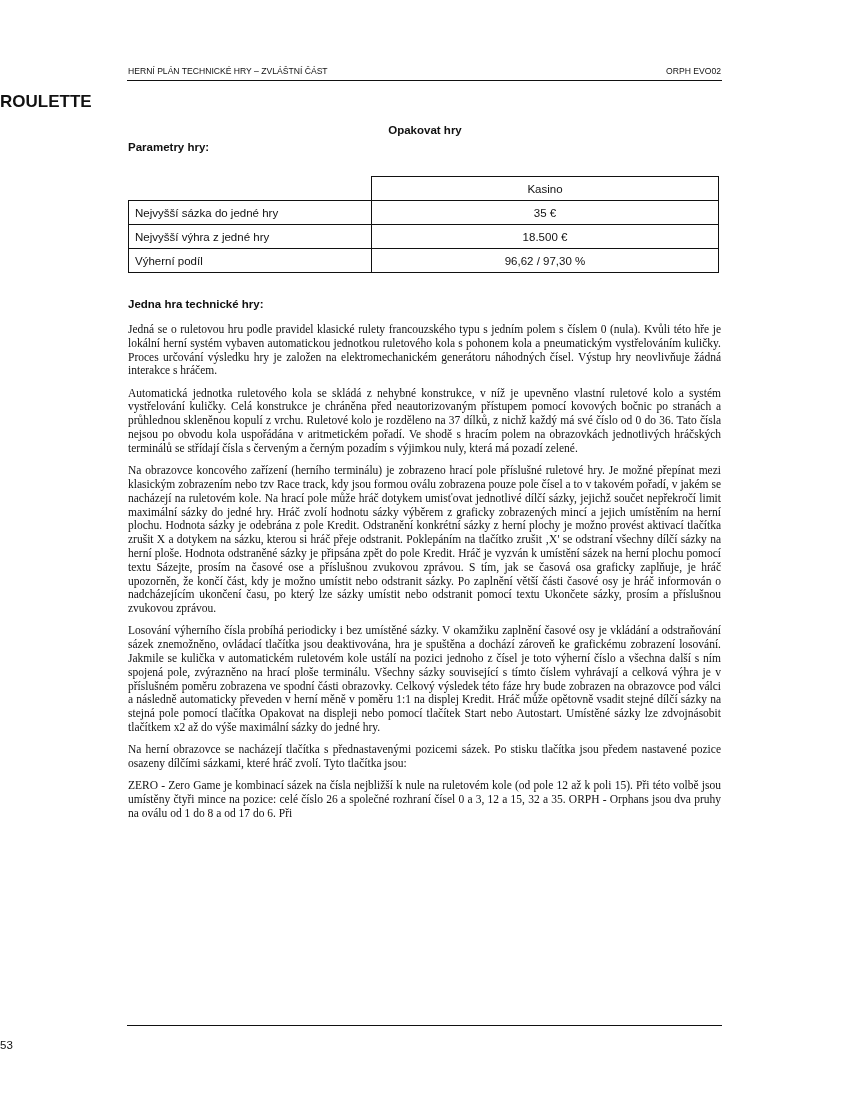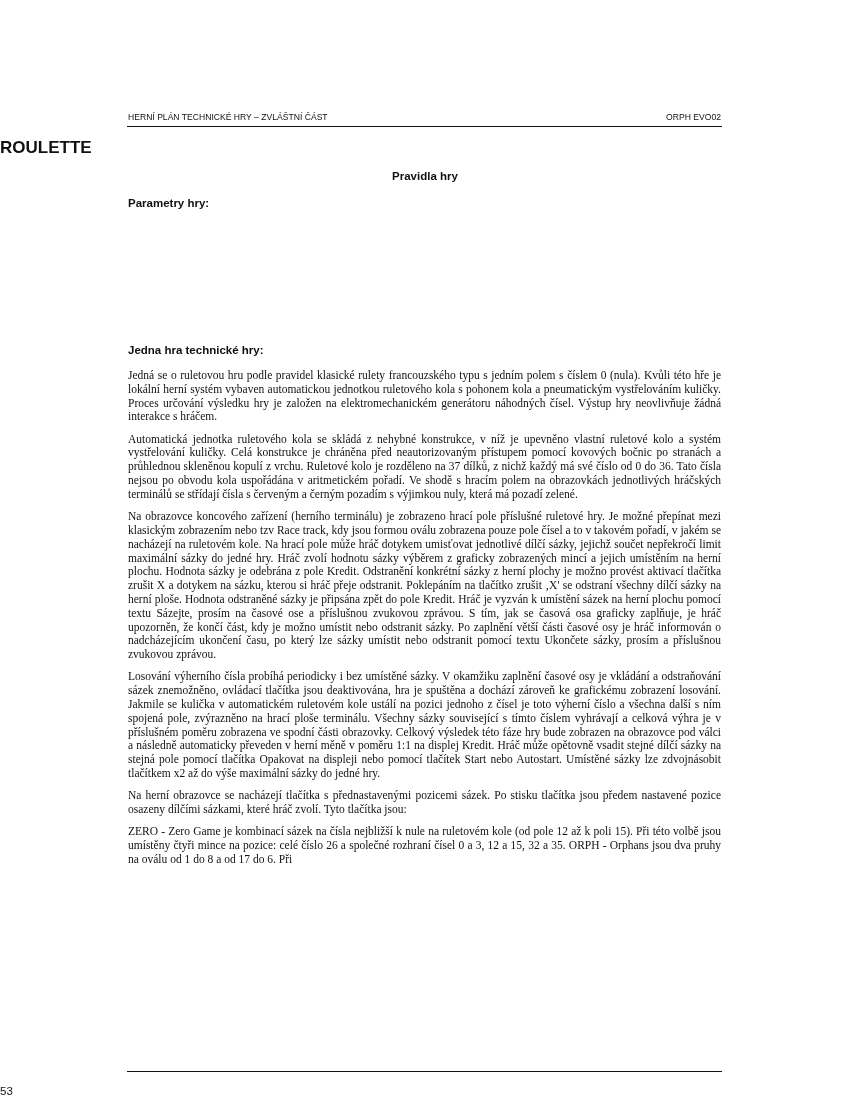--- a/index.html
+++ b/index.html
@@ -1,18 +1,18 @@
 <!DOCTYPE html>
 <html><head>
 <meta charset="utf-8">
 <style>
   html, body { margin: 0; padding: 0; background: #ffffff; }
   body { width: 850px; height: 1100px; position: relative; overflow: hidden;
          font-family: "Liberation Sans", sans-serif; color: #111; }
-  .page { position: absolute; left: 0; top: 0; width: 850px; height: 920px; margin-top: 46px; }
+  .page { position: absolute; left: 0; top: 0; width: 850px; height: 920px; }
   .running-header { position: absolute; left: 128px; top: 63px; width: 593px; height: 16px;
          font-size: 8.6px; display: flex; justify-content: space-between; align-items: center; }
   .header-rule { position: absolute; left: 127px; top: 80px; width: 595px; height: 0;
          border-top: 1.3px solid #111; }
   .title { position: absolute; left: 0; width: 850px; top: 92px; 
          font-weight: bold; font-size: 17px; }
   .subtitle { position: absolute; left: 0; width: 850px; top: 124px; text-align: center;
          font-weight: bold; font-size: 11.5px; }
   .section-heading { position: absolute; left: 128px; font-weight: bold; font-size: 11.5px; }
   .params-table { position: absolute; left: 128px; top: 176px; border-collapse: collapse;
@@ -38,24 +38,44 @@
 
 <div class="page">
 
   <div class="running-header">
     <span>HERNÍ PLÁN TECHNICKÉ HRY – ZVLÁŠTNÍ ČÁST</span>
     <span>ORPH EVO02</span>
   </div>
   <div class="header-rule"></div>
 
   <div class="title">ROULETTE</div>
-  <div class="subtitle">Pravidla hry</div>
+  <div class="subtitle">Opakovat hry</div>
 
-  <div class="section-heading" style="top:151px;">Parametry hry:</div>
+  <div class="section-heading" style="top:141px;">Parametry hry:</div>
 
+  <table class="params-table">
+    <tbody>
+        <tr class="hdr">
+      <td class="lbl empty"></td>
+      <td class="val">Kasino</td>
+    </tr>
+    <tr class="body">
+      <td class="lbl">Nejvyšší sázka do jedné hry</td>
+      <td class="val">35 €</td>
+    </tr>
+    <tr class="body">
+      <td class="lbl">Nejvyšší výhra z jedné hry</td>
+      <td class="val">18.500 €</td>
+    </tr>
+    <tr class="body last">
+      <td class="lbl">Výherní podíl</td>
+      <td class="val">96,62 / 97,30 %</td>
+    </tr>
+  </tbody>
+    </table>
 
   <div class="section-heading" style="top:298px;">Jedna hra technické hry:</div>
 
   <div class="body-text" style="top:323px;font-family:Liberation Serif, serif;">
     <p>Jedná se o ruletovou hru podle pravidel klasické rulety francouzského typu s jedním polem s číslem 0 (nula). Kvůli této hře je lokální herní systém vybaven automatickou jednotkou ruletového kola s pohonem kola a pneumatickým vystřelováním kuličky. Proces určování výsledku hry je založen na elektromechanickém generátoru náhodných čísel. Výstup hry neovlivňuje žádná interakce s hráčem.</p>
     <p>Automatická jednotka ruletového kola se skládá z nehybné konstrukce, v níž je upevněno vlastní ruletové kolo a systém vystřelování kuličky. Celá konstrukce je chráněna před neautorizovaným přístupem pomocí kovových bočnic po stranách a průhlednou skleněnou kopulí z vrchu. Ruletové kolo je rozděleno na 37 dílků, z nichž každý má své číslo od 0 do 36. Tato čísla nejsou po obvodu kola uspořádána v aritmetickém pořadí. Ve shodě s hracím polem na obrazovkách jednotlivých hráčských terminálů se střídají čísla s červeným a černým pozadím s výjimkou nuly, která má pozadí zelené.</p>
     <p>Na obrazovce koncového zařízení (herního terminálu) je zobrazeno hrací pole příslušné ruletové hry. Je možné přepínat mezi klasickým zobrazením nebo tzv Race track, kdy jsou formou oválu zobrazena pouze pole čísel a to v takovém pořadí, v jakém se nacházejí na ruletovém kole. Na hrací pole může hráč dotykem umisťovat jednotlivé dílčí sázky, jejichž součet nepřekročí limit maximální sázky do jedné hry. Hráč zvolí hodnotu sázky výběrem z graficky zobrazených mincí a jejich umístěním na herní plochu. Hodnota sázky je odebrána z pole Kredit. Odstranění konkrétní sázky z herní plochy je možno provést aktivací tlačítka zrušit X a dotykem na sázku, kterou si hráč přeje odstranit. Poklepáním na tlačítko zrušit ‚X' se odstraní všechny dílčí sázky na herní ploše. Hodnota odstraněné sázky je připsána zpět do pole Kredit. Hráč je vyzván k umístění sázek na herní plochu pomocí textu Sázejte, prosím na časové ose a příslušnou zvukovou zprávou. S tím, jak se časová osa graficky zaplňuje, je hráč upozorněn, že končí část, kdy je možno umístit nebo odstranit sázky. Po zaplnění větší části časové osy je hráč informován o nadcházejícím ukončení času, po který lze sázky umístit nebo odstranit pomocí textu Ukončete sázky, prosím a příslušnou zvukovou zprávou.</p>
     <p>Losování výherního čísla probíhá periodicky i bez umístěné sázky. V okamžiku zaplnění časové osy je vkládání a odstraňování sázek znemožněno, ovládací tlačítka jsou deaktivována, hra je spuštěna a dochází zároveň ke grafickému zobrazení losování. Jakmile se kulička v automatickém ruletovém kole ustálí na pozici jednoho z čísel je toto výherní číslo a všechna další s ním spojená pole, zvýrazněno na hrací ploše terminálu. Všechny sázky související s tímto číslem vyhrávají a celková výhra je v příslušném poměru zobrazena ve spodní části obrazovky. Celkový výsledek této fáze hry bude zobrazen na obrazovce pod válci a následně automaticky převeden v herní měně v poměru 1:1 na displej Kredit. Hráč může opětovně vsadit stejné dílčí sázky na stejná pole pomocí tlačítka Opakovat na displeji nebo pomocí tlačítek Start nebo Autostart. Umístěné sázky lze zdvojnásobit tlačítkem x2 až do výše maximální sázky do jedné hry.</p>
     <p>Na herní obrazovce se nacházejí tlačítka s přednastavenými pozicemi sázek. Po stisku tlačítka jsou předem nastavené pozice osazeny dílčími sázkami, které hráč zvolí. Tyto tlačítka jsou:</p>
     <p>ZERO - Zero Game je kombinací sázek na čísla nejbližší k nule na ruletovém kole (od pole 12 až k poli 15). Při této volbě jsou umístěny čtyři mince na pozice: celé číslo 26 a společné rozhraní čísel 0 a 3, 12 a 15, 32 a 35. ORPH - Orphans jsou dva pruhy na oválu od 1 do 8 a od 17 do 6. Při</p>

